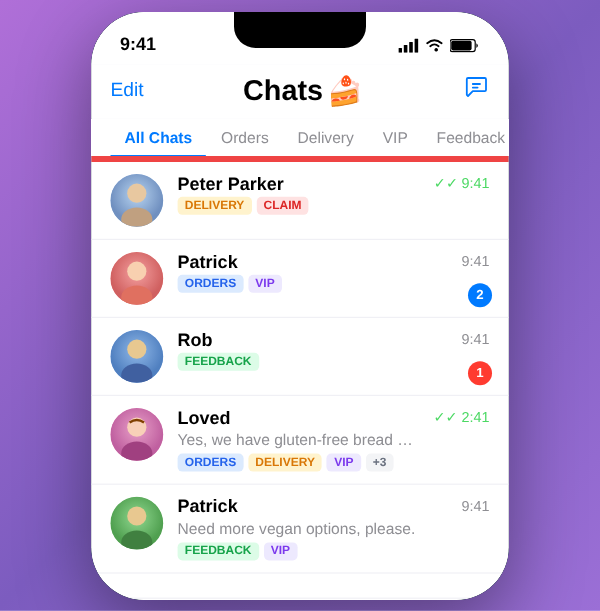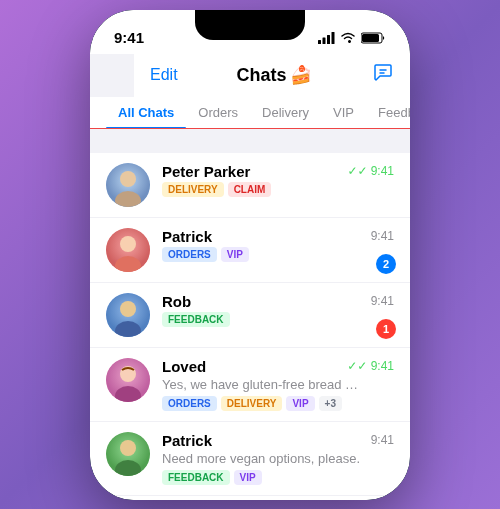--- a/index.html
+++ b/index.html
@@ -6,21 +6,21 @@
     body {
       width: 500px;
       height: 509px;
       background: linear-gradient(135deg, #b06fd8 0%, #7c5cbf 50%, #9b6fd6 100%);
       display: flex;
       align-items: center;
       justify-content: center;
       font-family: -apple-system, BlinkMacSystemFont, 'SF Pro Display', 'Helvetica Neue', sans-serif;
     }
     .phone-frame {
-      width: 320px;
+      width: 348px;
       height: 490px;
       background: #0c4a6e;
       border-radius: 44px;
       overflow: hidden;
       position: relative;
       box-shadow: 0 20px 60px rgba(0,0,0,0.4), inset 0 0 0 2px #333;
     }
     .phone-inner {
       width: 100%;
       height: 100%;
@@ -56,52 +56,51 @@
       width: 110px;
       height: 30px;
       background: #000;
       border-radius: 0 0 18px 18px;
       z-index: 10;
     }
     
     .header {
       background: white;
       padding: 8px 16px 0;
-      margin-left: 44px;
     }
     .header-top {
       display: flex;
       align-items: center;
       justify-content: space-between;
       padding-bottom: 8px;
     }
     .edit-btn {
       color: #007aff;
       font-size: 16px;
       font-weight: 400;
     }
     .header-title {
-      font-size: 18px;
+      font-size: 24px;
       font-weight: 700;
       color: #000;
       display: flex;
       align-items: center;
       gap: 4px;
     }
     .compose-btn {
       color: #007aff;
       font-size: 20px;
     }
     
     .tabs {
       background: white;
       display: flex;
       overflow-x: auto;
       padding: 0 16px;
-      border-bottom: 1px solid #ef4444;
+      border-bottom: 5px solid #ef4444;
       scrollbar-width: none;
     }
     .tabs::-webkit-scrollbar { display: none; }
     .tab {
       padding: 8px 12px;
       font-size: 13px;
       white-space: nowrap;
       color: #8e8e93;
       position: relative;
       flex-shrink: 0;
@@ -118,21 +117,20 @@
       right: 0;
       height: 2px;
       background: #007aff;
       border-radius: 1px;
     }
     
     .chat-list {
       background: white;
       overflow-y: auto;
       flex: 1;
-      margin-top: 24px;
     }
     .chat-item {
       display: flex;
       align-items: flex-start;
       padding: 10px 16px;
       gap: 12px;
       border-bottom: 1px solid #f0f0f5;
       position: relative;
     }
     .avatar {
@@ -379,21 +377,21 @@
                   </radialGradient>
                 </defs>
               <circle cx="22" cy="16" r="8" fill="#f8d0b8"></circle>
               <ellipse cx="22" cy="38" rx="13" ry="10" fill="#a04080"></ellipse>
               <path d="M16 12 Q22 8 28 12" stroke="#804000" stroke-width="2" fill="none"></path>
             </svg>
           </div>
           <div class="chat-content">
             <div class="chat-header-row">
               <span class="chat-name">Loved</span>
-              <span class="chat-time read">✓✓ 9:41</span>
+              <span class="chat-time read">✓✓ 2:41</span>
             </div>
             <div class="chat-preview">Yes, we have gluten-free bread available!</div>
             <div class="tags">
               <span class="tag tag-orders">ORDERS</span>
               <span class="tag tag-delivery">DELIVERY</span>
               <span class="tag tag-vip">VIP</span>
               <span class="tag tag-more">+3</span>
             </div>
           </div>
         </div>

